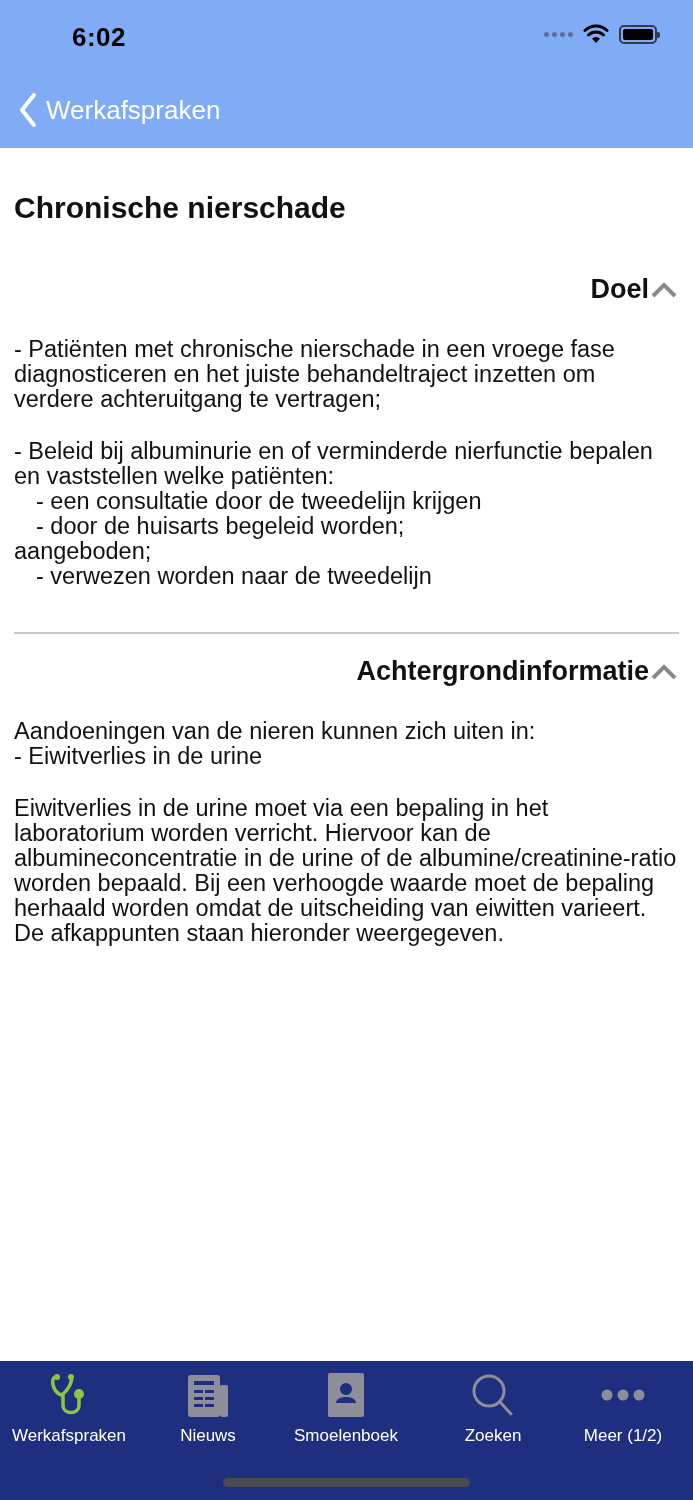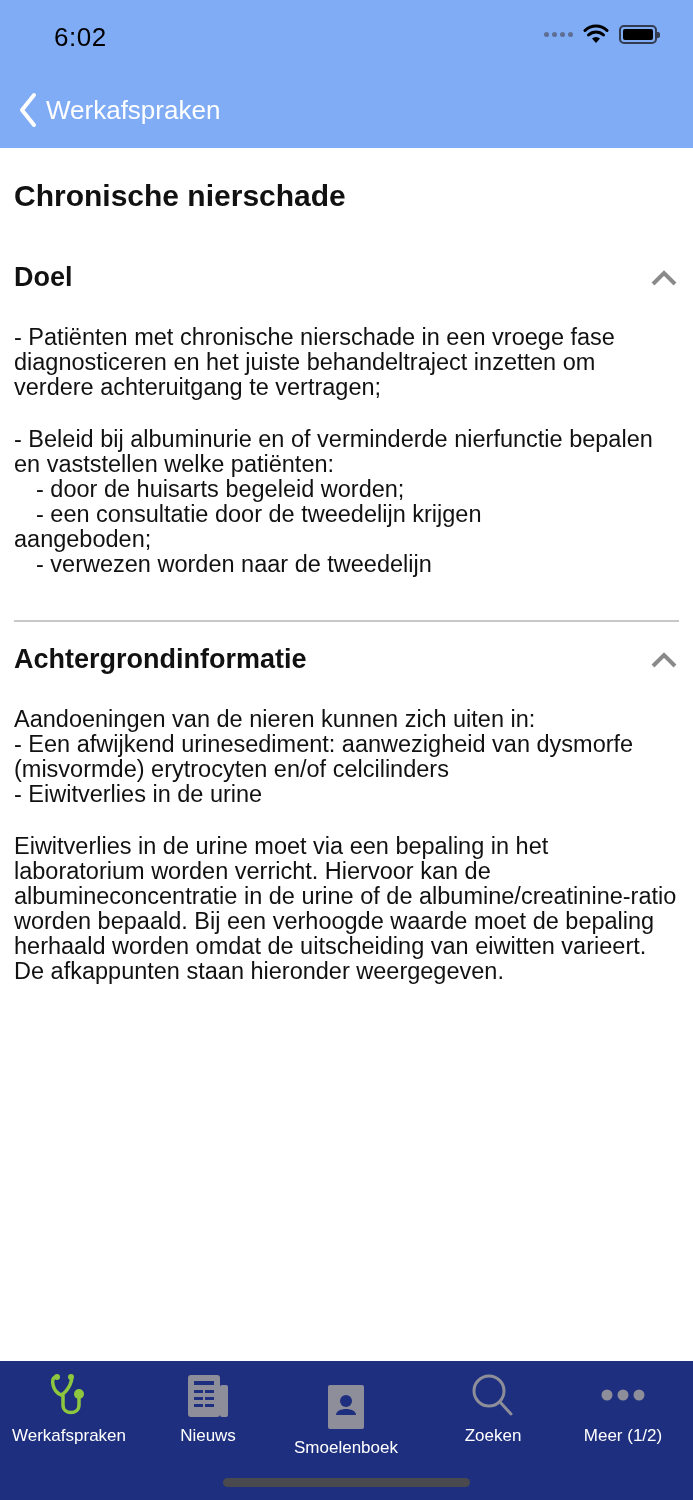--- a/index.html
+++ b/index.html
@@ -1,35 +1,35 @@
 <!DOCTYPE html>
 <html><head>
 <meta charset="utf-8">
 <style>
   * { box-sizing: border-box; margin: 0; padding: 0; }
   html, body { width: 693px; height: 1500px; overflow: hidden; background: #ffffff; }
   body { font-family: "Liberation Sans", sans-serif; color: #111; position: relative; }
 
   .header { position: absolute; top: 0; left: 0; width: 693px; height: 148px; background: #80acf6; }
-  .status-time { position: absolute; left: 54px; top: 22px; font-size: 26px; font-weight: normal; color: #000; letter-spacing: 0.5px; }
+  .status-time { position: absolute; left: 72px; top: 22px; font-size: 26px; font-weight: bold; color: #000; letter-spacing: 0.5px; }
   .status-right { position: absolute; right: 36px; top: 24px; display: flex; align-items: center; gap: 10px; }
   .signal { display: flex; gap: 3px; align-items: center; }
   .signal span { width: 5px; height: 5px; border-radius: 50%; background: #5d6f93; display: block; }
   .battery { width: 38px; height: 19px; border: 2px solid #333b4e; border-radius: 5px; padding: 2px; position: relative; }
   .battery .fill { width: 100%; height: 100%; background: #000; border-radius: 2px; }
   .battery::after { content: ""; position: absolute; right: -5px; top: 5px; width: 3px; height: 6px; background: #333b4e; border-radius: 0 2px 2px 0; }
 
   .back-btn { position: absolute; left: 18px; top: 92px; display: flex; align-items: center; cursor: pointer; }
   .back-btn svg { display: block; }
   .back-label { color: #fff; font-size: 26px; margin-left: 8px; }
 
-  .content { position: absolute; top: 148px; left: 0; width: 693px; height: 856px; overflow: hidden; padding: 0 14px; }
+  .content { position: absolute; top: 148px; left: 0; width: 693px; height: 856px; overflow: hidden; padding: 12px 14px; }
   .page-title { font-size: 30px; font-weight: bold; margin-top: 30px; line-height: 36px; }
 
-  .section-head { display: flex; justify-content: space-between; align-items: center; }
+  .section-head { display: flex; justify-content: flex-end; align-items: center; }
   .section-title { font-size: 27px; font-weight: bold; }
   .chev { cursor: pointer; width: 30px; height: 22px; display: flex; align-items: center; justify-content: center; }
 
   .para { font-size: 23.5px; line-height: 25px; color: #111; }
   .para + .para { margin-top: 27px; }
   .indent { padding-left: 22px; }
   .divider { height: 2px; background: #c8c8c8; margin-top: 43px; }
   .link { text-decoration: underline; color: #111; cursor: pointer; }
 
   .tabbar { position: absolute; left: 0; top: 1361px; width: 693px; height: 139px; background: #1d2f7e; }
@@ -76,41 +76,40 @@
     <div class="chev">
       <svg width="26" height="16" viewBox="0 0 26 16">
         <path d="M2 14 L13 3 L24 14" stroke="#8a8a8a" stroke-width="4" fill="none"></path>
       </svg>
     </div>
   </div>
   <div style="margin-top:32px;">
     <p class="para">- Patiënten met chronische nierschade in een vroege fase diagnosticeren en het juiste behandeltraject inzetten om verdere achteruitgang te vertragen;</p>
     <div class="para">
       <div>- Beleid bij albuminurie en of verminderde nierfunctie bepalen en vaststellen welke patiënten:</div>
+      <div class="indent">- een consultatie door de tweedelijn krijgen</div>
       <div class="indent">- door de huisarts begeleid worden;</div>
-      <div class="indent">- een consultatie door de tweedelijn krijgen</div>
       <div>aangeboden;</div>
       <div class="indent">- verwezen worden naar de tweedelijn</div>
     </div>
   </div>
 
   <div class="divider"></div>
 
   <div class="section-head" style="margin-top:22px;">
     <h2 class="section-title">Achtergrondinformatie</h2>
     <div class="chev">
       <svg width="26" height="16" viewBox="0 0 26 16">
         <path d="M2 14 L13 3 L24 14" stroke="#8a8a8a" stroke-width="4" fill="none"></path>
       </svg>
     </div>
   </div>
   <div style="margin-top:32px;">
     <div class="para">
       <div>Aandoeningen van de nieren kunnen zich uiten in:</div>
-      <div>- Een afwijkend urinesediment: aanwezigheid van dysmorfe (misvormde) erytrocyten en/of celcilinders</div>
       <div>- Eiwitverlies in de urine</div>
     </div>
     <p class="para">Eiwitverlies in de urine moet via een bepaling in het laboratorium worden verricht. Hiervoor kan de albumineconcentratie in de urine of de albumine/creatinine-ratio worden bepaald. Bij een verhoogde waarde moet de bepaling herhaald worden omdat de uitscheiding van eiwitten varieert. De afkappunten staan hieronder weergegeven.</p>
   </div>
 </div>
 
 <div class="tabbar">
   <div class="tab" style="left:0;">
     <div class="icon">
       <svg width="44" height="44" viewBox="0 0 44 44">
@@ -134,21 +133,21 @@
         <rect x="19" y="17" width="9" height="3" fill="#1d2f7e"></rect>
         <rect x="8" y="24" width="9" height="3" fill="#1d2f7e"></rect>
         <rect x="19" y="24" width="9" height="3" fill="#1d2f7e"></rect>
         <rect x="8" y="31" width="9" height="3" fill="#1d2f7e"></rect>
         <rect x="19" y="31" width="9" height="3" fill="#1d2f7e"></rect>
       </svg>
     </div>
     <span class="tlabel">Nieuws</span>
   </div>
 
-  <div class="tab" style="left:277px;margin-top:12px;">
+  <div class="tab" style="left:277px;">
     <div class="icon">
       <svg width="38" height="44" viewBox="0 0 38 44">
         <rect x="1" y="0" width="36" height="44" rx="2" fill="#8e8e9a"></rect>
         <circle cx="19" cy="16" r="6" fill="#1d2f7e"></circle>
         <path d="M9 30 C9 22 29 22 29 30 Z" fill="#1d2f7e"></path>
       </svg>
     </div>
     <span class="tlabel">Smoelenboek</span>
   </div>
 

